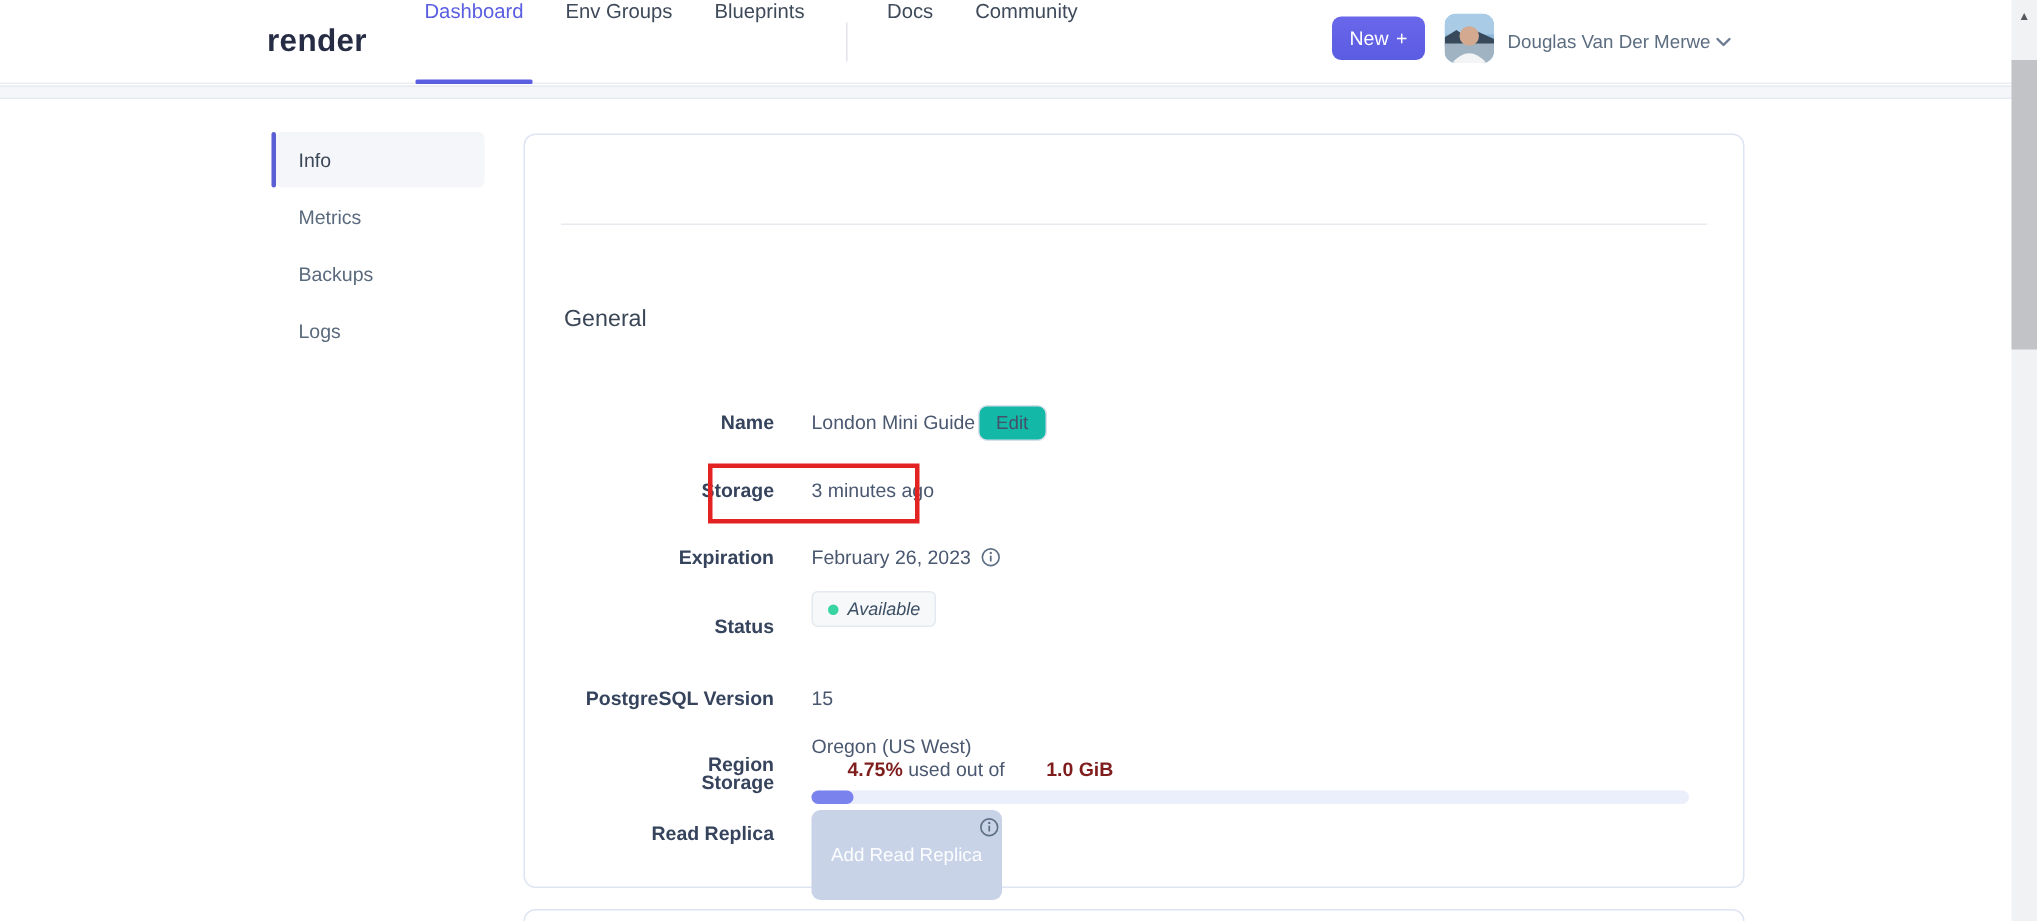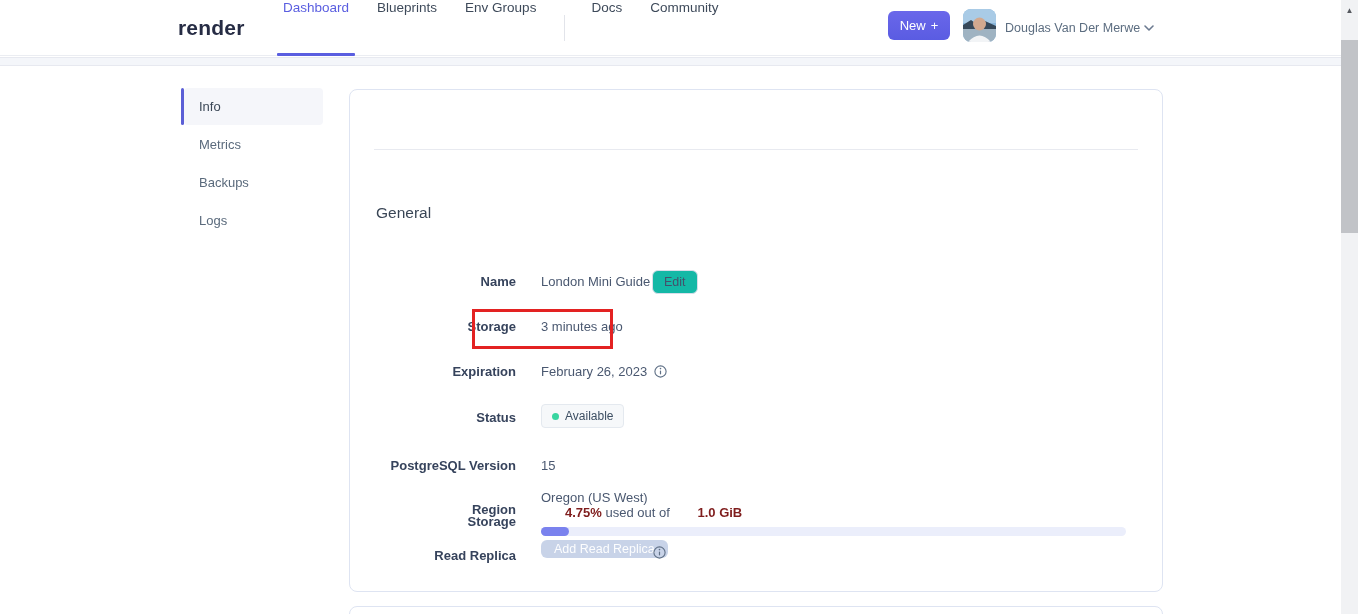--- a/index.html
+++ b/index.html
@@ -35,21 +35,21 @@
   
   .card { position:absolute; left:349px; top:89px; width:814px; height:503px; background:#fff; border:1px solid #dee4f2; border-radius:8px; }
   .card-title { position:absolute; left:26px; top:114px; font-size:15.5px; font-weight:500; color:#3a4656; }
   .card-divider { position:absolute; left:24px; top:59px; width:764px; height:1px; background:#e8eaf0; }
   .row-label { position:absolute; left:0; width:166px; text-align:right; font-size:13px; font-weight:700; color:#36435c; }
   .row-value { position:absolute; left:191px; font-size:13px; color:#4a5870; white-space:nowrap; }
   .edit-btn { position:absolute; background:#14b8a6; border:1px solid #d8deea; border-radius:6px; color:#44516b; font-size:12.5px; font-family:inherit; padding:4px 11px; cursor:pointer; }
   .info-icon { display:inline-block; vertical-align:-2px; margin-left:7px; cursor:pointer; }
   .badge { position:absolute; left:191px; display:inline-flex; align-items:center; gap:6px; background:#f6f8fa; border:1px solid #e4e9ef; border-radius:4px; padding:4px 10px; font-size:12px; color:#3d4f63; }
   .badge-dot { width:7px; height:7px; border-radius:50%; background:#38d5a0; }
-  .replica-btn { position:absolute; left:191px; background:#c8d3e8; border:none; border-radius:6px; color:rgba(255,255,255,.95); font-size:12.5px; font-family:inherit; padding:2px 13px; cursor:not-allowed; }
+  .replica-btn { position:absolute; left:191px; background:#c8d3e8; border:none; border-radius:6px; color:rgba(255,255,255,.95); font-size:12.5px; font-family:inherit; padding:23px 13px; cursor:not-allowed; }
   .storage-text { position:absolute; left:191px; font-size:13px; color:#4a5870; }
   .storage-text b { color:#7f1d1d;margin-left:24px; }
   .progress-track { position:absolute; left:191px; width:585px; height:9px; border-radius:5px; background:#ebeefb; }
   .progress-fill { height:9px; border-radius:5px; background:#7a82ee; width:0; }
 
   
   .annotation-box { position:absolute; left:472px; top:309px; width:141px; height:40px; border:3px solid #e32222; z-index:8; pointer-events:none; }
 
   
   .next-card { position:absolute; left:349px; top:606px; width:814px; height:30px; background:#fff; border:1px solid #dee4f2; border-radius:8px 8px 0 0; }
@@ -61,24 +61,24 @@
 
   <div class="header">
     <div class="logo">render</div>
 
     <div class="nav">
       <div class="nav-item active">
         <span>Dashboard</span>
         <span class="underline"></span>
       </div>
       <div class="nav-item">
-        <span>Blueprints</span>
+        <span>Env Groups</span>
       </div>
       <div class="nav-item">
-        <span>Env Groups</span>
+        <span>Blueprints</span>
       </div>
       <div class="nav-divider"></div>
       <div class="nav-item">
         <span>Docs</span>
       </div>
       <div class="nav-item">
         <span>Community</span>
       </div>
     </div>
 
@@ -138,21 +138,21 @@
     <div class="row-label" style="top:274px;">Expiration</div>
     <div class="row-value" style="top:274px;">
       <span>February 26, 2023</span><span class="info-icon"><svg width="13" height="13" viewBox="0 0 13 13">
             <circle cx="6.5" cy="6.5" r="5.6" fill="none" stroke="#5f7086" stroke-width="1.1"></circle>
             <rect x="5.9" y="5.4" width="1.2" height="4" rx="0.6" fill="#5f7086"></rect>
             <circle cx="6.5" cy="3.6" r="0.8" fill="#5f7086"></circle>
           </svg></span>
     </div>
 
     <div class="row-label" style="top:320px;">Status</div>
-    <div class="badge" style="top:314px;">
+    <div class="badge" style="top:304px;font-style:italic;">
       <span class="badge-dot"></span>
       <span>Available</span>
     </div>
 
     <div class="row-label" style="top:368px;">PostgreSQL Version</div>
     <div class="row-value" style="top:368px;">15</div>
 
     <div class="row-label" style="top:412px;">Region</div>
     <div class="row-value" style="top:400px;">Oregon (US West)</div>
 

